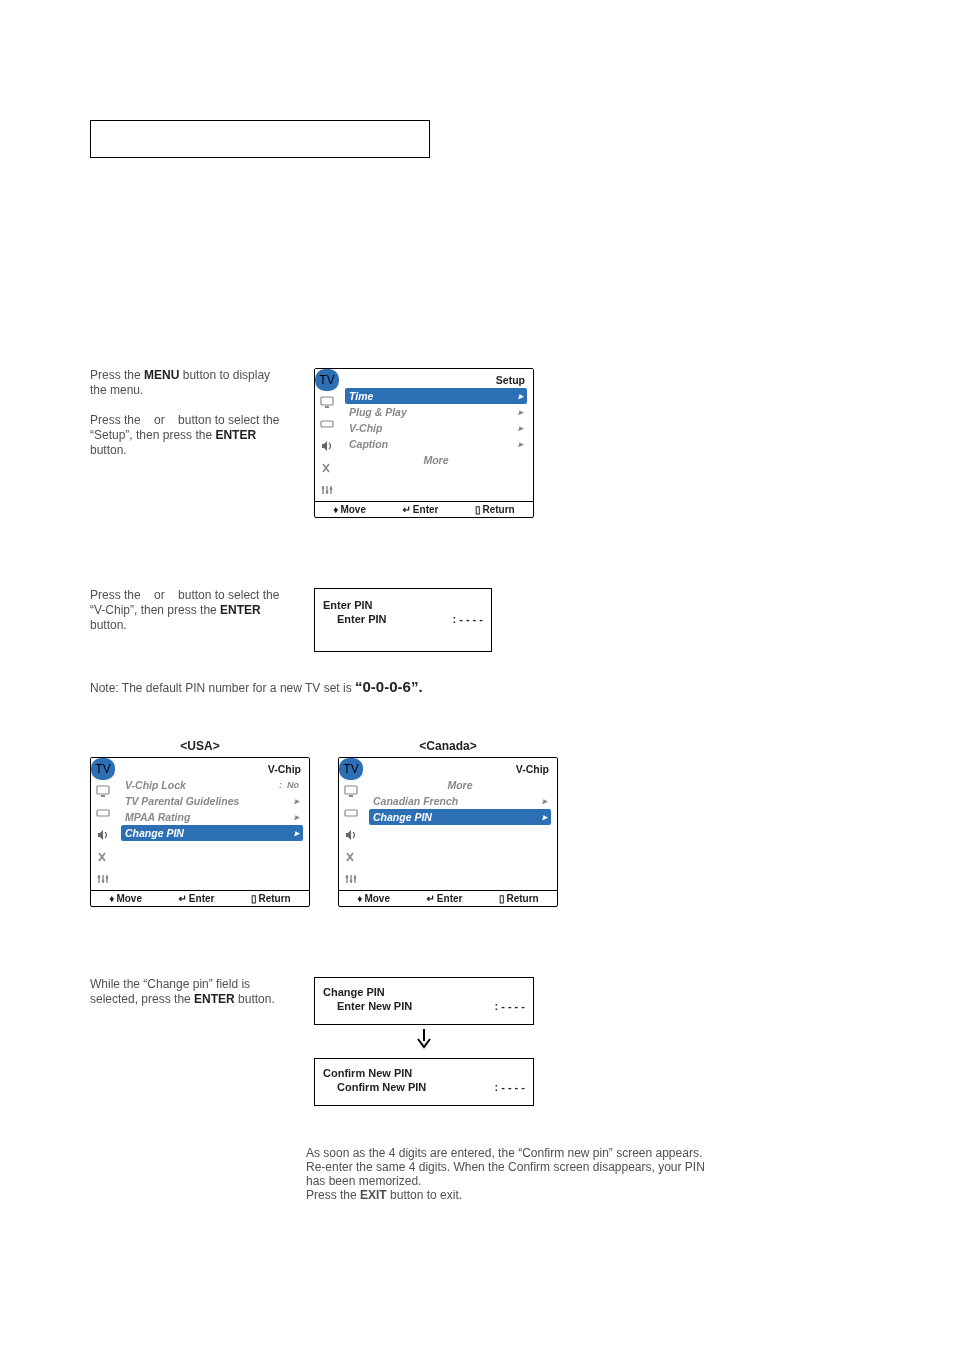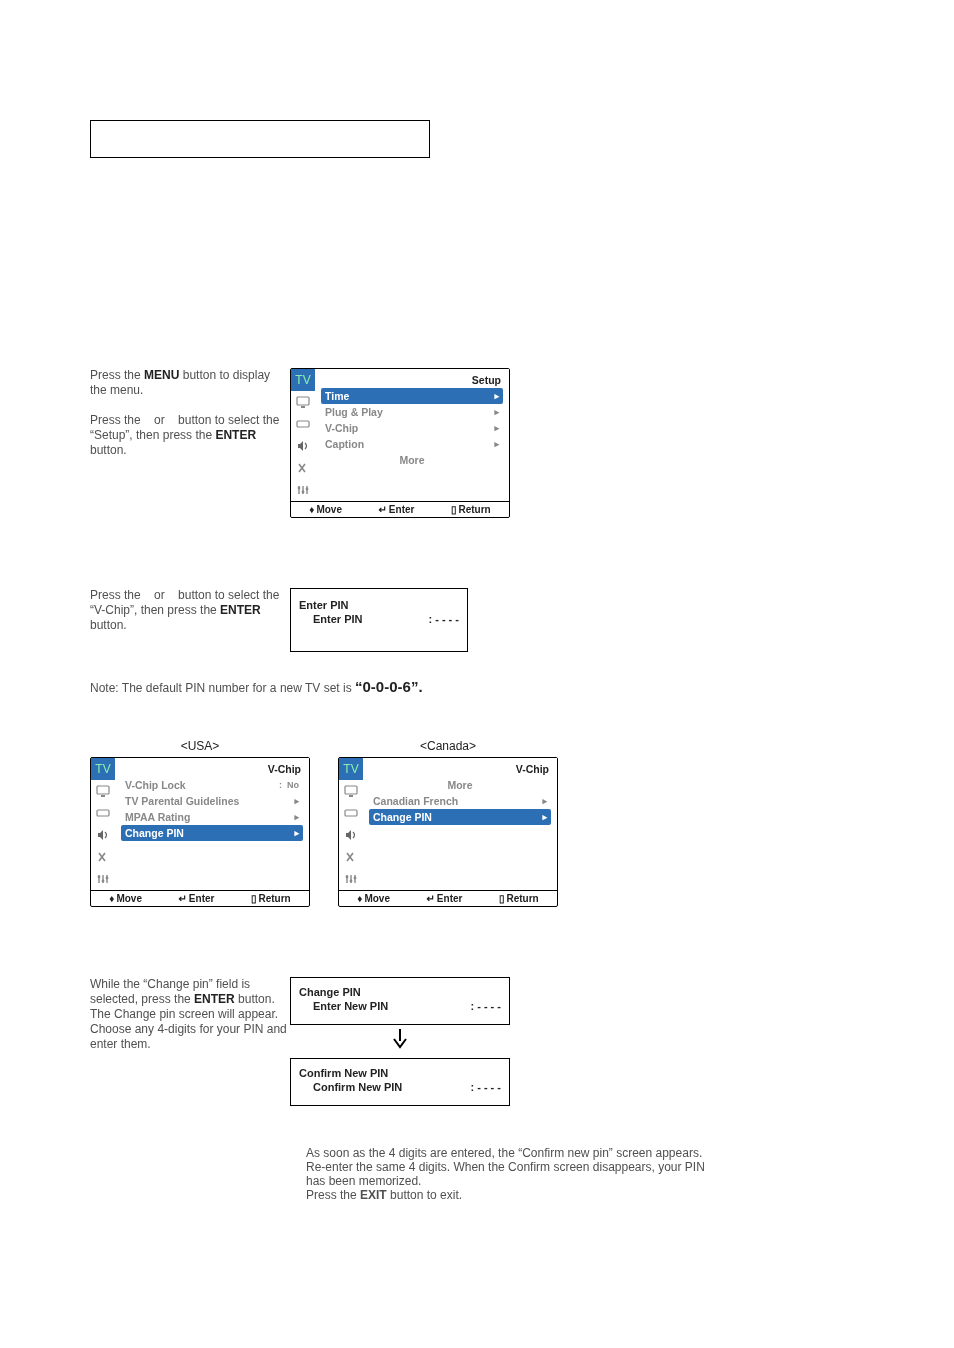--- a/index.html
+++ b/index.html
@@ -15,21 +15,21 @@
   }
   .title-box {
     border: 1px solid #000;
     width: 340px;
     height: 38px;
     margin-bottom: 210px;
   }
   .row {
     display: flex;
     align-items: flex-start;
-    gap: 0;
+    gap: 24px;
     margin-bottom: 26px;
   }
   .instr {
     width: 200px;
     font-size: 12px;
     line-height: 1.25;
     color: #505050;
   }
   .instr b { font-weight: bold; color:#222;}
   .tvscreen {
@@ -46,37 +46,38 @@
     width: 24px;
     display:flex;
     flex-direction:column;
   }
   .siconwrap{
     height: 22px;
     display:flex;align-items:center;justify-content:center;
     color:#989898;
     font-size:12px;
   }
-  .siconwrap.sel{background:#2c6fb5;color:#86efac;}
+  .siconwrap.sel{background:#2c6fb5;color:#000000;border-radius:10px;}
   .main {
     flex:1;
     padding: 2px 6px 4px 6px;
   }
   .scr-title {
     text-align:right;
     font-weight:bold;
     font-size:10.5px;
     padding: 3px 2px 2px 0;
   }
   .mitem {
     display:flex;justify-content:space-between;align-items:center;
     font-size:10.5px;
     padding:2px 4px;
     color:#888;
     font-weight:bold;
+    font-style:italic;
   }
   .mitem.sel {
     background:#2c6fb5;color:#fff;
     border-radius:2px;
   }
   .mitem .arrow{
     font-size:9px;
   }
   .mitem.center{justify-content:center;font-weight:bold;}
   .tvfoot{
@@ -92,21 +93,21 @@
   .licon{font-size:10px;margin-right:2px;}
   .pin-box {
     border:1px solid #000;
     width:178px;
     padding:10px 8px 26px 8px;
   }
   .pin-title{font-size:11px;font-weight:bold;margin-bottom:2px;}
   .pin-line{font-size:11px;font-weight:bold;display:flex;justify-content:space-between;padding-left:14px;}
   .note {font-size:12px;color:#505050;margin-top:4px;}
   .note .bignum{font-size:15px;font-weight:bold;color:#222;}
-  .label-center{text-align:center;font-weight:normal;font-size:12px;margin-bottom:4px;}
+  .label-center{text-align:center;font-weight:bold;font-size:12px;margin-bottom:4px;}
   .two-side{display:flex;gap:28px;}
   .col2{display:flex;flex-direction:column;align-items:center;}
   .arrow-down{text-align:center;font-size:18px;line-height:1;margin:4px 0;}
   .pinbox2{border:1px solid #000;width:220px;padding:8px 8px 12px 8px;}
   .spacer-tall{height:44px;}
 </style>
 </head>
 <body>
 
 <div class="title-box"></div>
@@ -332,21 +333,20 @@
     </div>
   </div>
 </div>
 
 <div class="spacer-tall"></div>
 
 <div class="row" style="align-items:flex-start;">
   <div class="instr">
     <span>While the “Change pin” field is selected, press the </span><b>ENTER</b><span> button.</span>
     <br>
-    <span>The Change pin screen will appear. Choose any 4-digits for your PIN and enter them.</span>
   </div>
   <div style="display:flex;flex-direction:column;align-items:center;">
     <div class="pinbox2">
       <div class="pin-title">Change PIN</div>
       <div class="pin-line">
           <span>Enter New PIN</span>
           <span>: - - - -</span>
         </div>
     </div>
     <div class="arrow-down">

